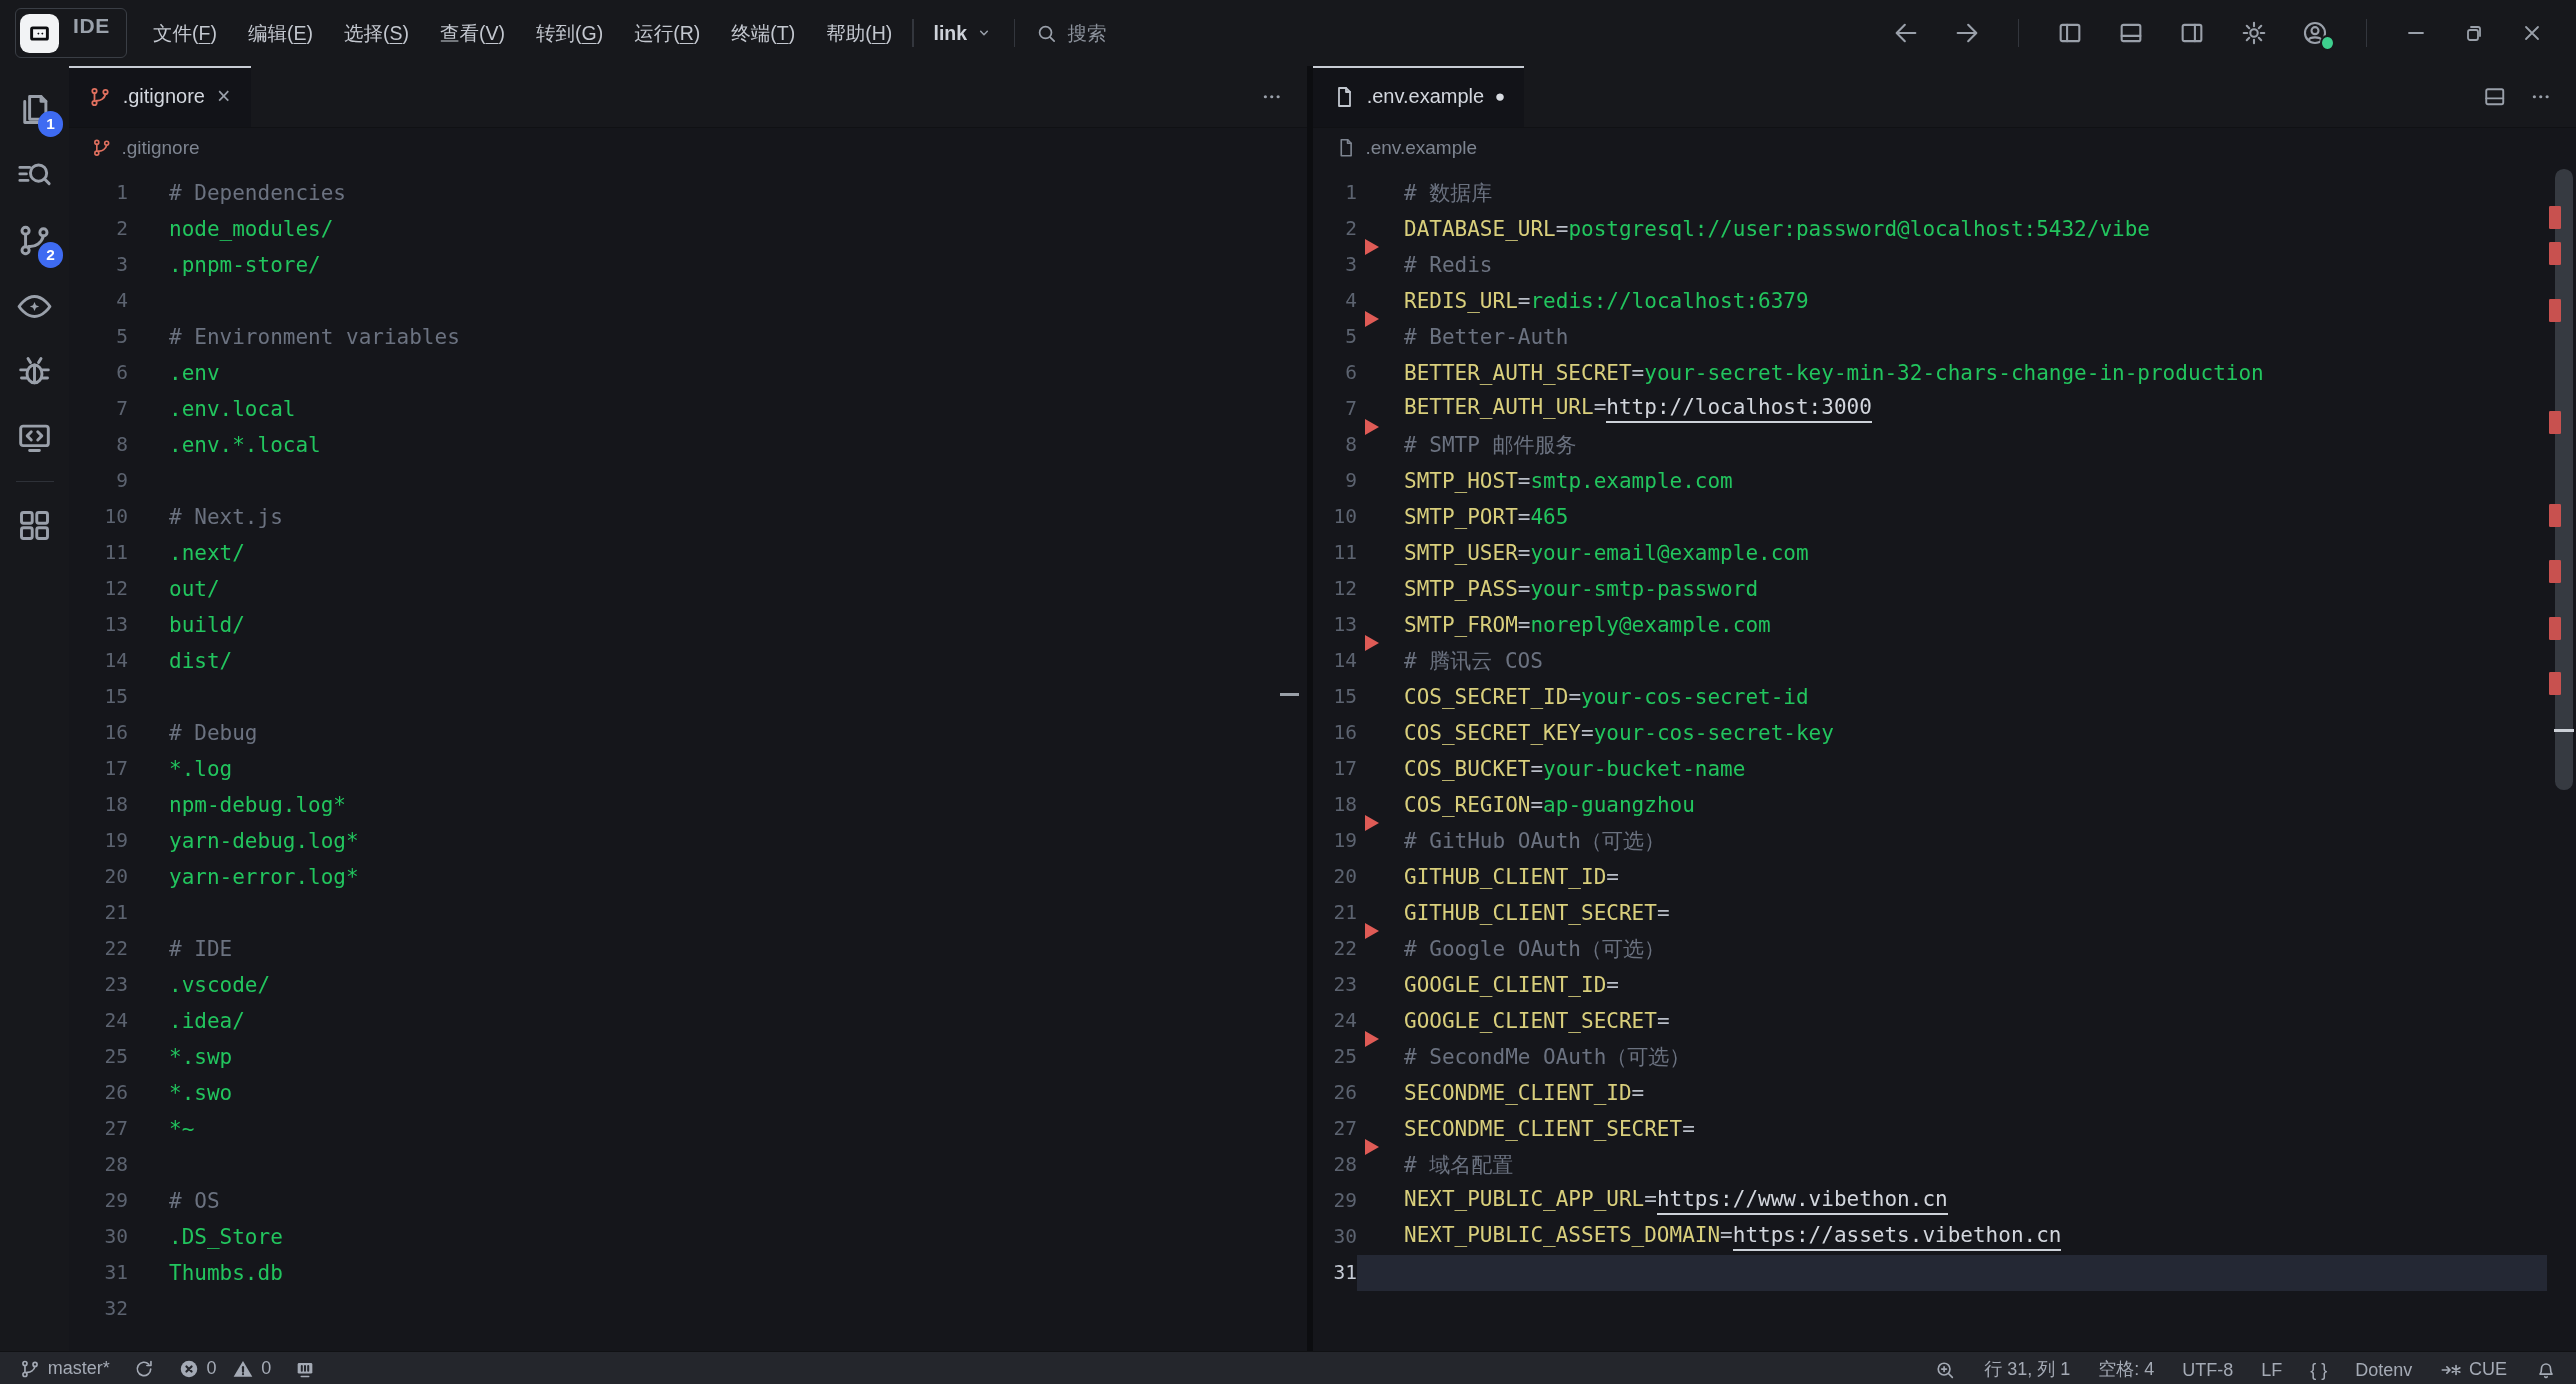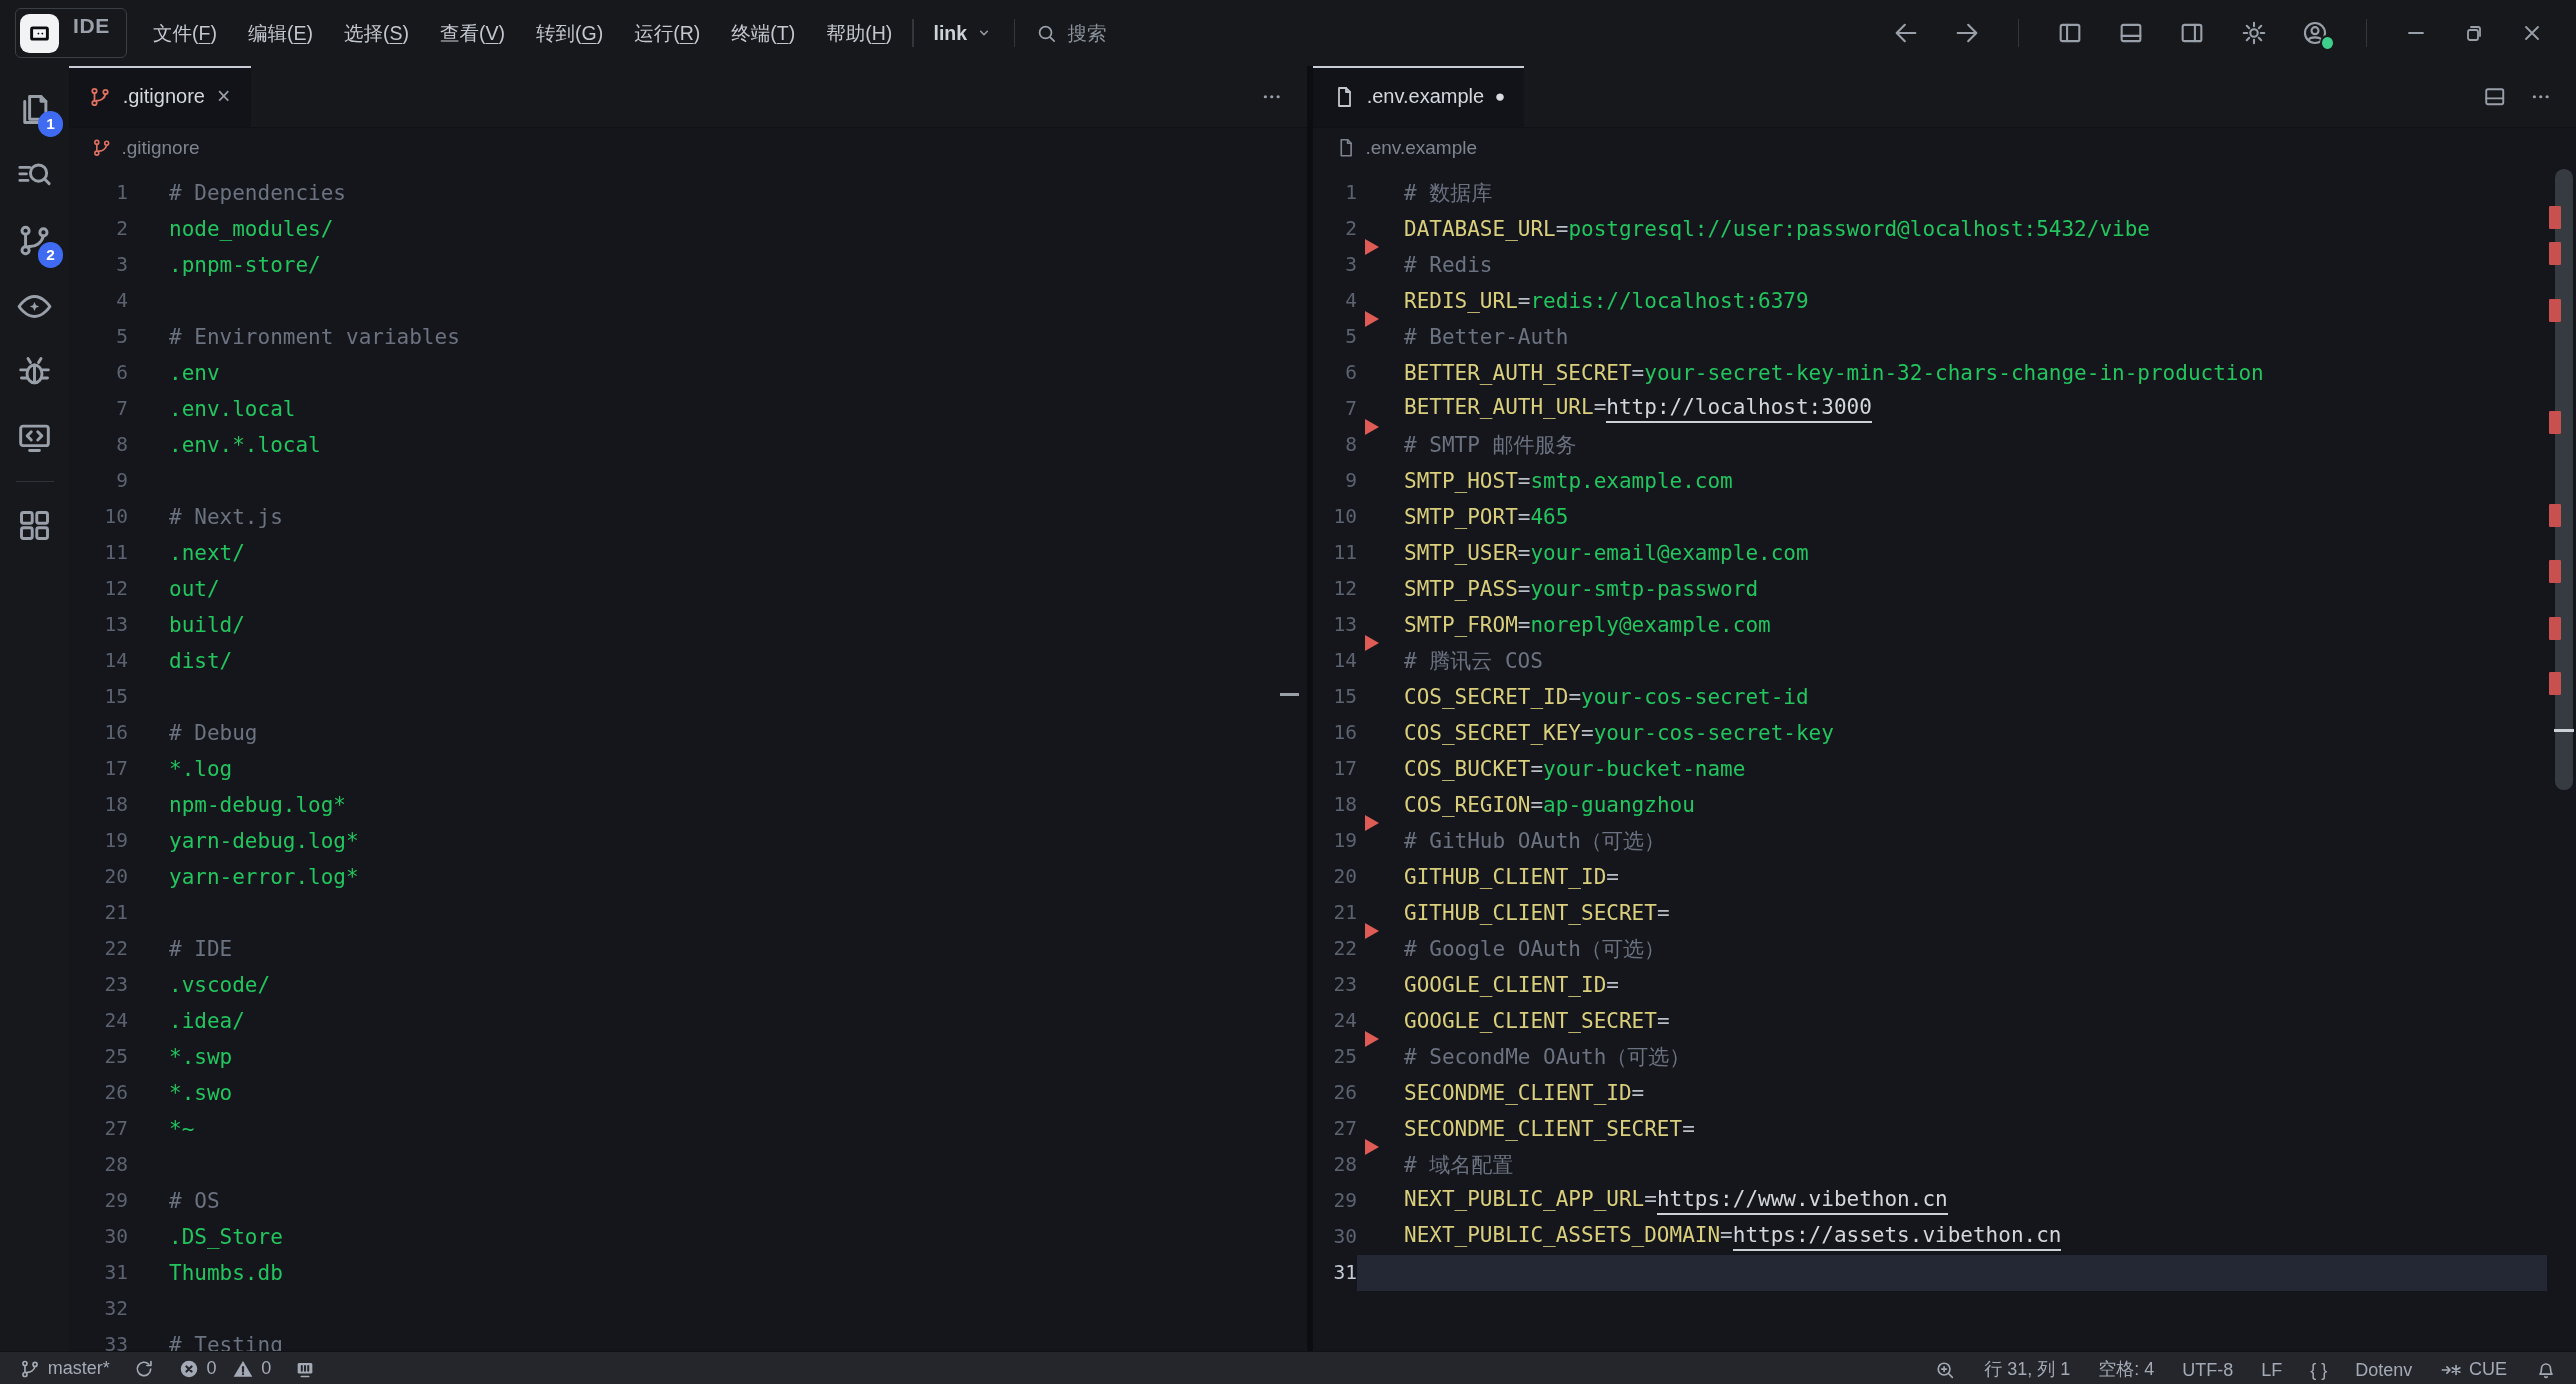--- a/index.html
+++ b/index.html
@@ -404,24 +404,20 @@
             <div class="code"><span class="seg-plain">.DS_Store</span></div>
           </div>
           <div class="code-row">
             <div class="ln">31</div>
             <div class="code"><span class="seg-plain">Thumbs.db</span></div>
           </div>
           <div class="code-row">
             <div class="ln">32</div>
             <div class="code"></div>
           </div>
-          <div class="code-row">
-            <div class="ln">33</div>
-            <div class="code"><span class="seg-comment"># Testing</span></div>
-          </div>
         </div>
       <div class="ov-dash"></div>
     </div>
   </div>
 
   <div class="group-divider"></div>
 
   <div class="editor-group eg-right ed-right" id="editor-right">
     <div class="tabbar">
       <div class="tab">

